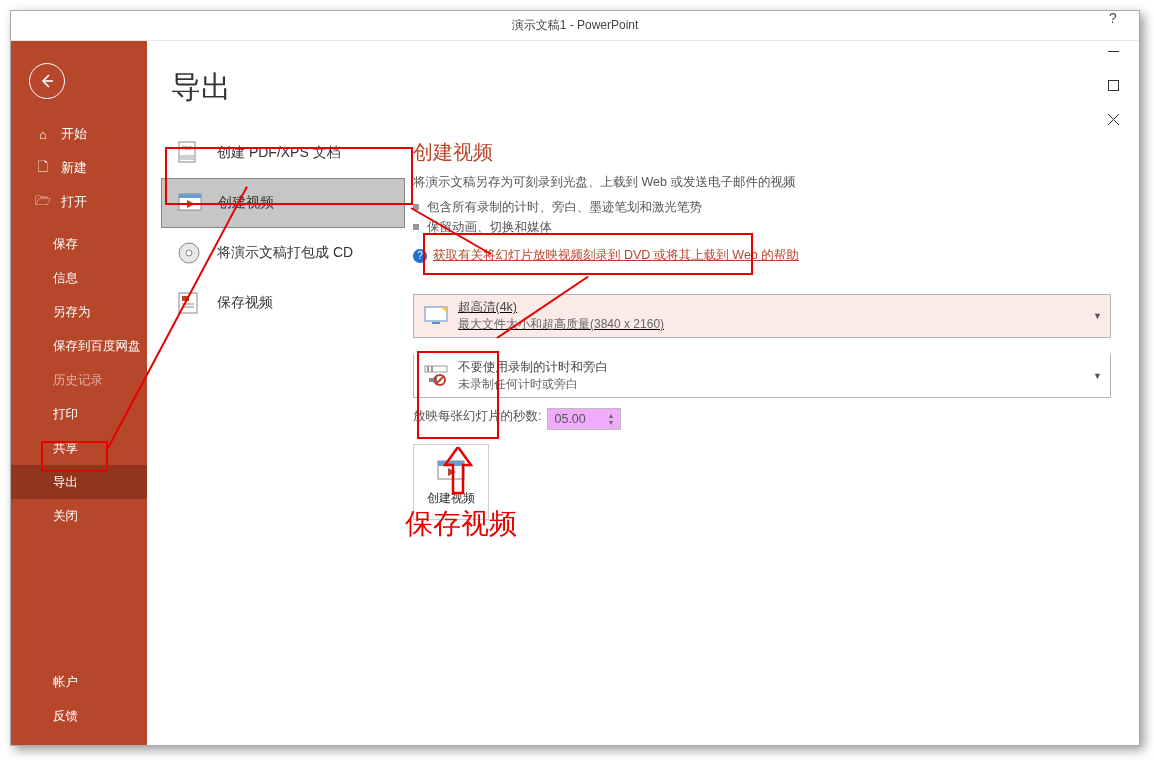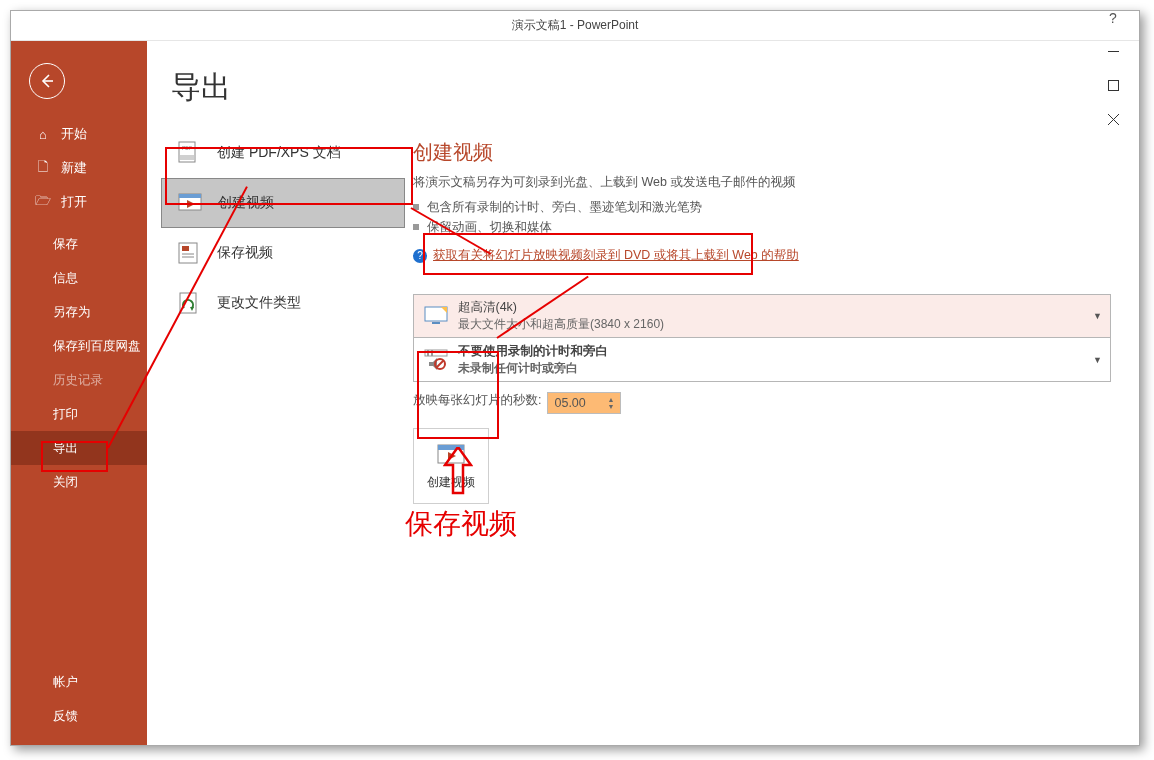--- a/index.html
+++ b/index.html
@@ -42,29 +42,29 @@
   .detail { flex:1; padding-left:8px; padding-right:8px; position:relative; }
   .detail h2 { color:#b7472a; font-size:20px; font-weight:400; margin-top:72px; margin-bottom:8px; }
   .detail .desc { font-size:12.5px; color:#555; margin-bottom:6px; }
   .detail .bullet { font-size:12.5px; color:#555; padding-left:14px; position:relative; line-height:20px; }
   .detail .bullet::before { content:""; position:absolute; left:0; top:7px; width:6px; height:6px; background:#999; }
   .help-link { display:flex; align-items:center; gap:6px; margin-top:10px; font-size:12.5px; }
   .help-link .q { width:14px; height:14px; border-radius:50%; background:#1e6fce; color:#fff; font-size:10px; display:flex; align-items:center; justify-content:center; }
   .help-link a { color:#b7472a; text-decoration:underline; }
 
   .dropdown { margin-top:30px; border:1px solid #b6b6b6; height:44px; display:flex; align-items:center; padding:0 8px; position:relative; }
-  .dropdown.pink { background:#fbebe8; }
+  .dropdown.pink { background:#fbebe8;text-decoration:underline; }
   .dropdown .dicon { width:28px; height:28px; display:flex; align-items:center; justify-content:center; margin-right:8px; }
   .dropdown .dtext { display:flex; flex-direction:column; font-size:12.5px; color:#444; }
   .dropdown .dtext .sub { color:#666; font-size:12px; }
   .dropdown .darrow { position:absolute; right:8px; font-size:9px; color:#555; }
-  .dropdown + .dropdown { margin-top:0; border-top:none;font-weight:bold; }
+  .dropdown + .dropdown { margin-top:16px; border-top:none; }
 
   .seconds-row { margin-top:10px; display:flex; align-items:flex-start; gap:6px; font-size:12.5px; color:#555; }
-  .seconds-input { border:1px solid #bcbcbc; width:74px; height:22px; display:flex; align-items:center; padding:0 6px; background:#fdba74; justify-content:space-between; }
+  .seconds-input { border:1px solid #bcbcbc; width:74px; height:22px; display:flex; align-items:center; padding:0 6px; background:#f0abfc; justify-content:space-between; }
   .spin { display:flex; flex-direction:column; font-size:7px; color:#666; line-height:7px; }
 
   .create-btn { margin-top:14px; width:76px; height:76px; border:1px solid #cfcfcf; display:flex; flex-direction:column; align-items:center; justify-content:center; gap:6px; font-size:12px; color:#333; }
   .create-btn .cicon { width:30px; height:26px; }
 
   
   .redbox { position:absolute; border:2.5px solid #e60000; pointer-events:none; }
   .redline { position:absolute; background:#e60000; height:2px; transform-origin: left center; pointer-events:none; }
   .annot-text { position:absolute; color:#e60000; font-family: Liberation Serif, serif; font-size:28px; }
   .arrow-up { position:absolute; pointer-events:none; }
@@ -138,20 +138,23 @@
             </div>
         <div class="nav-item indent">
               <span>保存到百度网盘</span>
             </div>
         <div class="nav-item indent disabled">
               <span>历史记录</span>
             </div>
         <div class="nav-item indent">
               <span>打印</span>
             </div>
+        <div class="nav-item indent">
+              <span>共享</span>
+            </div>
         <div class="nav-item indent active">
               <span>导出</span>
             </div>
         <div class="nav-item indent">
               <span>关闭</span>
             </div>
       </div>
       <div class="spacer"></div>
       <div class="nav-bottom">
         <div class="nav-item indent">
@@ -183,37 +186,36 @@
                     <rect x="2" y="4" width="22" height="16" fill="#fff" stroke="#888"></rect>
                     <rect x="2" y="4" width="22" height="4" fill="#6a9dd4"></rect>
                     <polygon points="10,10 10,18 18,14" fill="#b7472a"></polygon>
                   </svg>
             </span>
             <span>创建视频</span>
           </div>
           <div class="export-item">
             <span class="eicon">
               <svg width="26" height="26">
+                    <circle cx="13" cy="13" r="10" fill="#e8e8e8" stroke="#888"></circle>
+                    <circle cx="13" cy="13" r="3" fill="#fff" stroke="#888"></circle>
+                  </svg>
+            </span>
+            <span>将演示文稿打包成 CD</span>
+          </div>
+          <div class="export-item">
+            <span class="eicon">
+              <svg width="26" height="26">
                     <rect x="3" y="3" width="18" height="20" fill="#fff" stroke="#888"></rect>
                     <rect x="6" y="6" width="7" height="5" fill="#b7472a"></rect>
                     <line x1="6" y1="14" x2="18" y2="14" stroke="#888"></line>
                     <line x1="6" y1="17" x2="18" y2="17" stroke="#888"></line>
                   </svg>
             </span>
             <span>保存视频</span>
-          </div>
-          <div class="export-item">
-            <span class="eicon">
-              <svg width="26" height="26">
-                    <rect x="4" y="3" width="16" height="20" fill="#fff" stroke="#888"></rect>
-                    <path d="M8 18 a5 5 0 1 1 8 0" fill="none" stroke="#2e7d32" stroke-width="2"></path>
-                    <polygon points="14,17 18,17 16,21" fill="#2e7d32"></polygon>
-                  </svg>
-            </span>
-            <span>更改文件类型</span>
           </div>
         </div>
       </div>
 
       <div class="detail">
         <h2>创建视频</h2>
         <div class="desc">将演示文稿另存为可刻录到光盘、上载到 Web 或发送电子邮件的视频</div>
         <div class="bullet">包含所有录制的计时、旁白、墨迹笔划和激光笔势</div>
         <div class="bullet">保留动画、切换和媒体</div>
         <div class="help-link">

